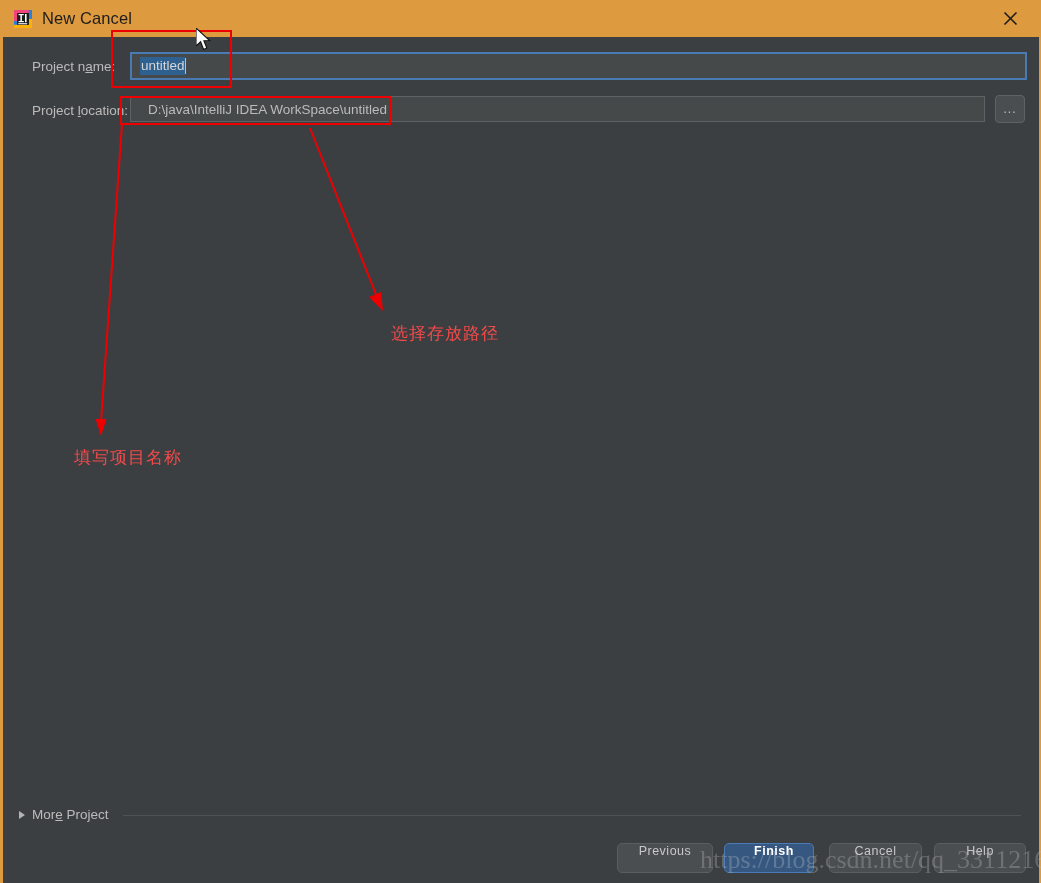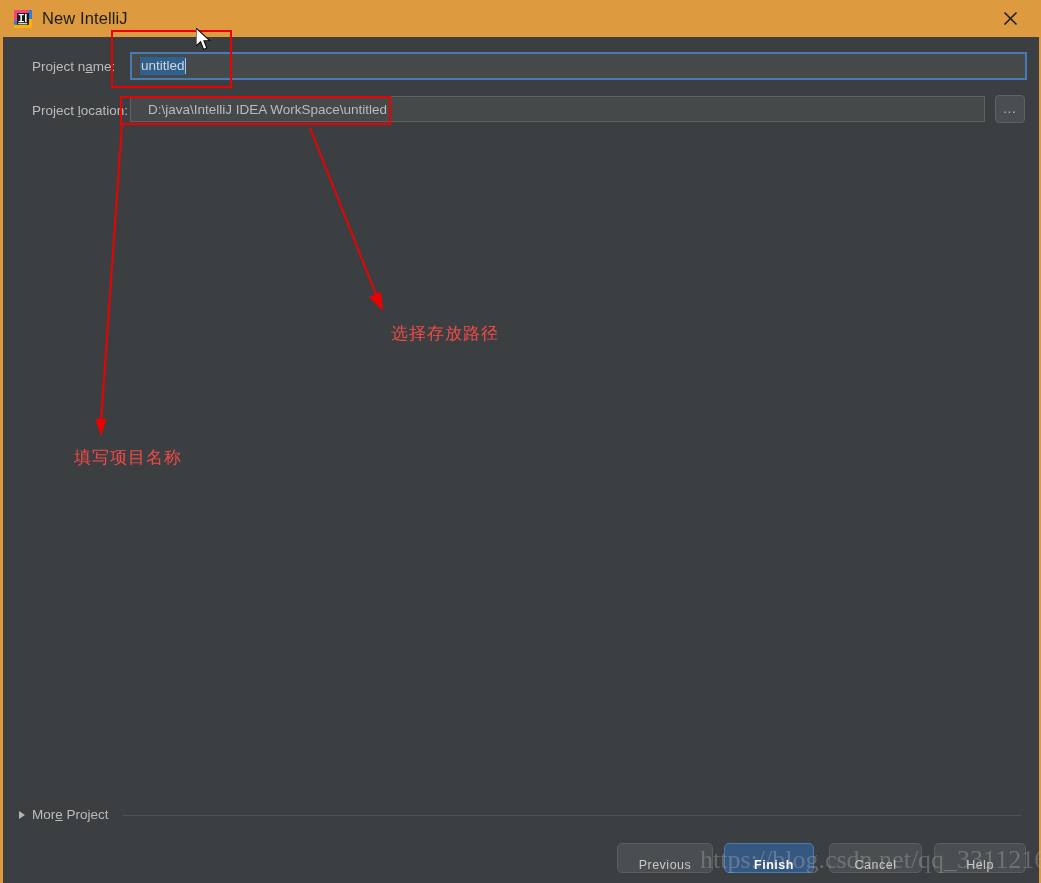--- a/index.html
+++ b/index.html
@@ -192,21 +192,21 @@
   .dlg-btn {
     position: absolute;
     height: 30px;
     box-sizing: border-box;
     border-radius: 5px;
     background: #4a4e50;
     border: 1px solid #5a5e60;
     color: #c8c8c8;
     font-size: 12.5px;
     display: flex;
-    align-items: flex-end;
+    align-items: flex-start;
     justify-content: center;
     cursor: pointer;
     letter-spacing: 0.5px;
   }
   .dlg-btn.primary {
     background: #365880;
     border: 1px solid #4a7ab3;
     color: #ffffff;
     font-weight: bold;
     padding-left: 10px;
@@ -282,21 +282,21 @@
         <rect x="14.8" y="9" width="3.2" height="9" fill="#fcb205"></rect>
         <rect x="0" y="14.8" width="18" height="3.2" fill="#fcb205"></rect>
         <rect x="3.4" y="3.2" width="11.4" height="11.6" fill="#1b1b1b"></rect>
         <rect x="4.6" y="4.0" width="5.2" height="1.2" fill="#ffffff"></rect>
         <rect x="6.4" y="4.0" width="1.5" height="8.0" fill="#ffffff"></rect>
         <rect x="4.6" y="11.0" width="5.2" height="1.2" fill="#ffffff"></rect>
         <rect x="11.0" y="4.0" width="1.6" height="8.2" fill="#ffffff"></rect>
         <rect x="4.2" y="13.2" width="9.0" height="1.1" fill="#ffffff"></rect>
       </svg>
     </span>
-    <span id="title-text">New IntelliJ</span>
+    <span id="title-text">New Cancel</span>
     <span id="close-btn">
       <svg width="15" height="15" viewBox="0 0 15 15">
         <line x1="1.5" y1="1.5" x2="13.5" y2="13.5" stroke="#1d1d1d" stroke-width="1.6"></line>
         <line x1="13.5" y1="1.5" x2="1.5" y2="13.5" stroke="#1d1d1d" stroke-width="1.6"></line>
       </svg>
     </span>
   </div>
 
   <div id="body-area">
 

